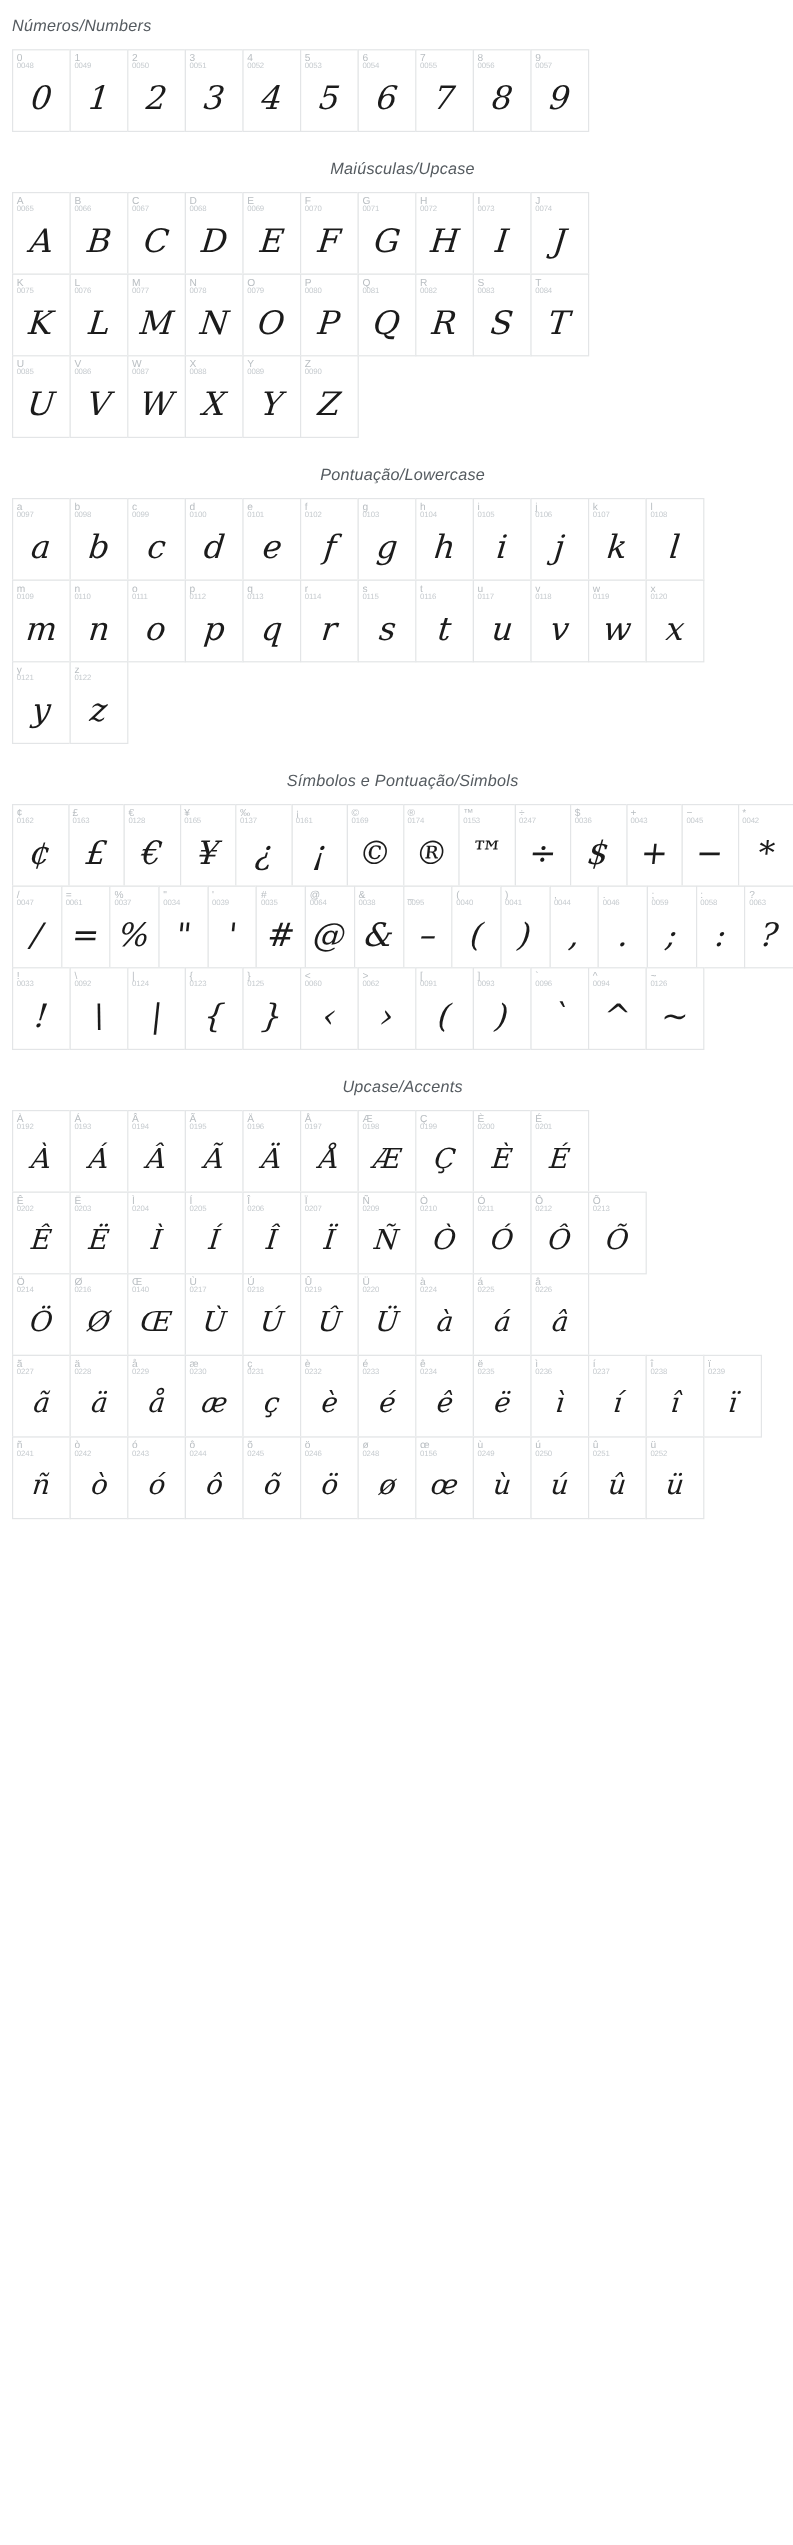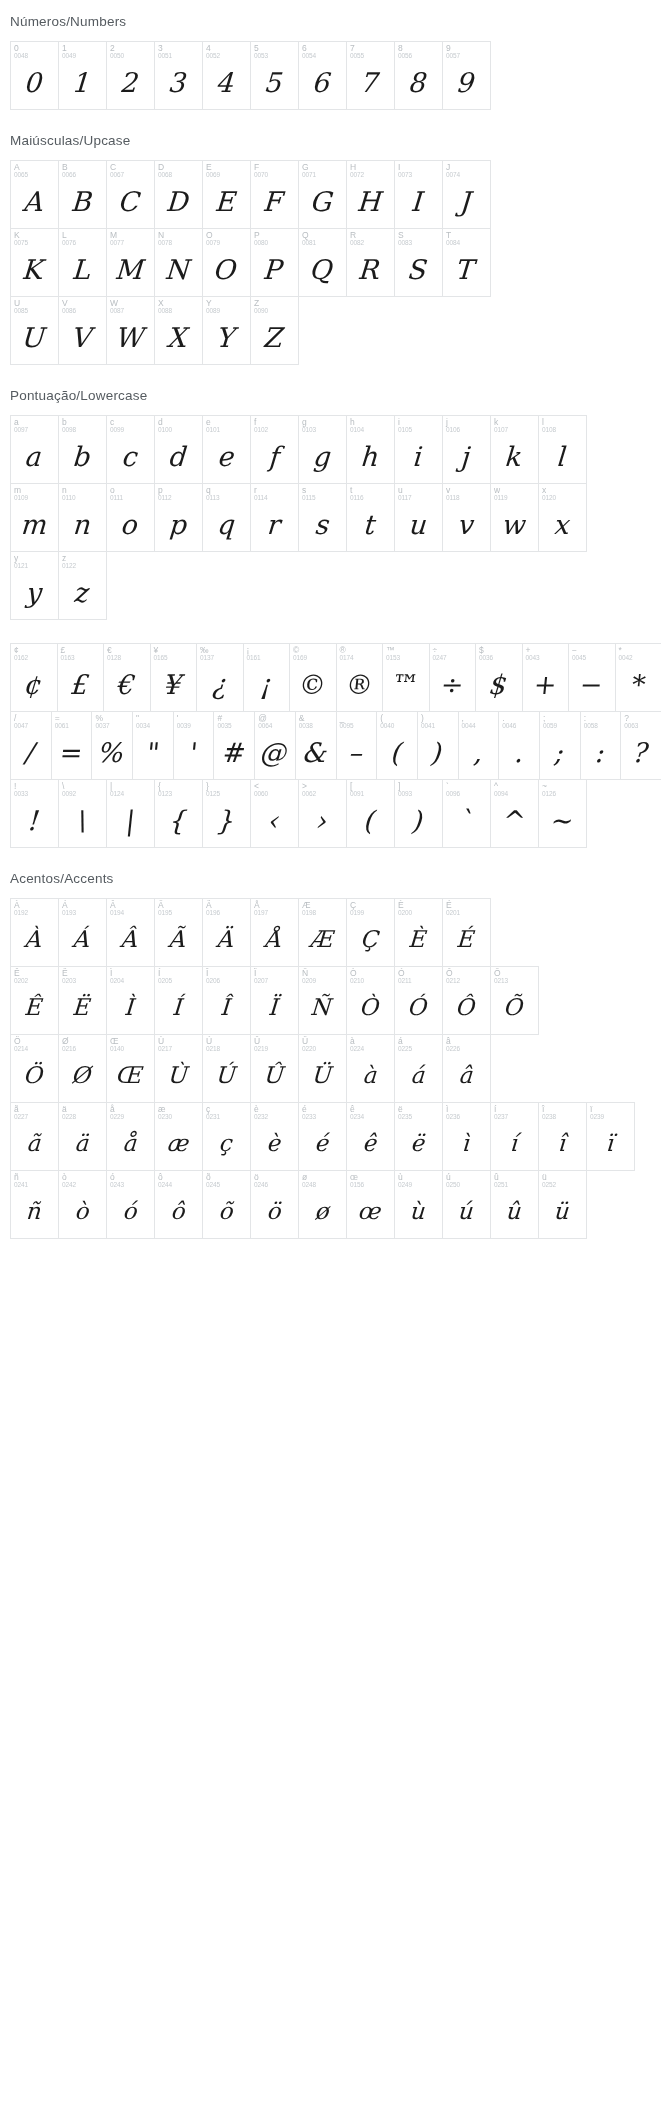--- a/index.html
+++ b/index.html
@@ -20,23 +20,25 @@
   .section {
     margin: 0 0 0 0;
   }
   .section-title {
     font-size: 13.5px;
     color: #555b60;
     font-weight: 400;
     padding: 0 0 0 10px;
     margin: 0 0 12px 0;
     letter-spacing: 0.2px;
+    font-style: italic;
   }
   .section + .section .section-title {
     margin-top: 0;
+    text-align: center;
   }
   .rows {
     padding-left: 10px;
   }
   .glyph-row {
     display: flex;
     flex-direction: row;
     flex-wrap: nowrap;
     margin: 0 0 -1px 0;
   }
@@ -555,20 +557,21 @@
                 <span class="ch">z</span>
                 <span class="code">0122</span>
               </div>
               <div class="glyph">z</div>
             </div>
           </div>
         </div>
         <div class="spacer-24"></div>
       </div>
       <div class="section">
+        <div class="section-title">Símbolos e Pontuação/Simbols</div>
         <div class="rows">
           <div class="glyph-row">
             <div class="cell">
               <div class="meta">
                 <span class="ch">¢</span>
                 <span class="code">0162</span>
               </div>
               <div class="glyph">¢</div>
             </div>
             <div class="cell">
@@ -860,21 +863,21 @@
                 <span class="ch">~</span>
                 <span class="code">0126</span>
               </div>
               <div class="glyph">~</div>
             </div>
           </div>
         </div>
         <div class="spacer-24"></div>
       </div>
       <div class="section">
-        <div class="section-title">Acentos/Accents</div>
+        <div class="section-title">Upcase/Accents</div>
         <div class="rows">
           <div class="glyph-row">
             <div class="cell">
               <div class="meta">
                 <span class="ch">À</span>
                 <span class="code">0192</span>
               </div>
               <div class="glyph small">À</div>
             </div>
             <div class="cell">

